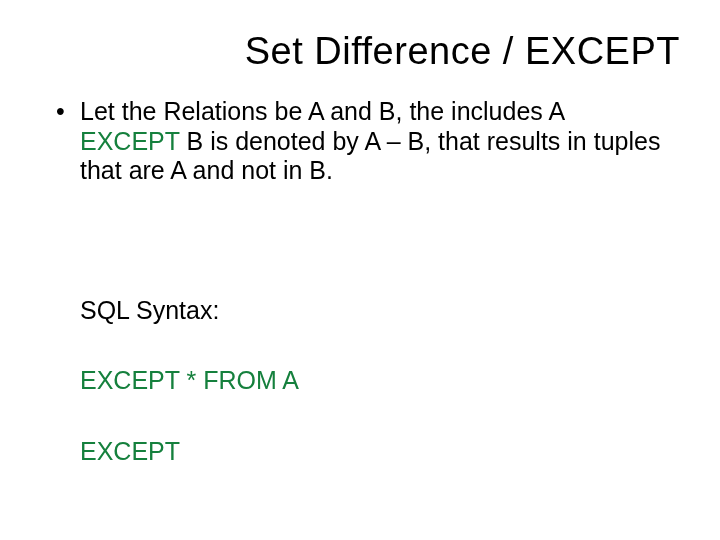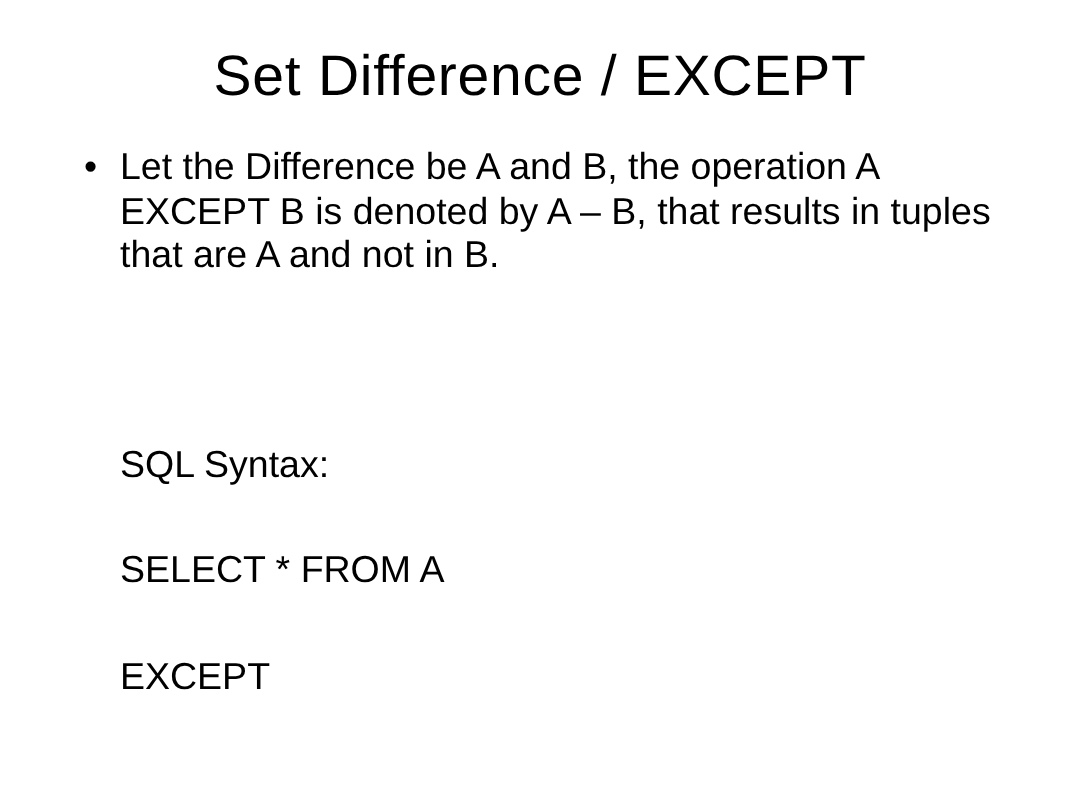--- a/index.html
+++ b/index.html
@@ -11,21 +11,21 @@
     font-family: Arial, Helvetica, sans-serif;
     color: #000000;
   }
   .slide {
     width: 720px;
     height: 540px;
     box-sizing: border-box;
     padding: 20px 40px 40px 40px;
   }
   .title {
-    text-align: center;
+    text-align: right;
     font-size: 38px;
     font-weight: normal;
     margin: 10px 0 24px 0;
     letter-spacing: 0.5px;
   }
   ul.body {
     list-style: none;
     margin: 0;
     padding: 0 10px 0 10px;
     font-size: 25px;
@@ -40,41 +40,41 @@
     content: "•";
     position: absolute;
     left: 6px;
     top: 0;
     font-size: 25px;
   }
   ul.body > li.no-bullet {
     padding-left: 30px;
     margin-top: 41px;
   }
-  .kw { color: #000000; }
+  .kw { color: #15803d; }
   .spacer { height: 28px; }
 </style>
 </head>
 <body>
 
 <div class="slide">
   <div class="title">Set Difference / EXCEPT</div>
 
   <ul class="body">
     <li class="bulleted">
-      <span>Let the Difference be A and B, the operation A </span><span class="kw">EXCEPT</span><span> B is denoted by A – B, that results in tuples that are A and not in B.</span>
+      <span>Let the Relations be A and B, the includes A </span><span class="kw">EXCEPT</span><span> B is denoted by A – B, that results in tuples that are A and not in B.</span>
     </li>
 
     <li class="no-bullet">
         <div class="spacer"></div>
       </li>
 
     <li class="no-bullet">
       <span>SQL Syntax:</span>
     </li>
     <li class="no-bullet">
-      <span class="kw">SELECT * FROM A</span>
+      <span class="kw">EXCEPT * FROM A</span>
     </li>
     <li class="no-bullet">
       <span class="kw">EXCEPT</span>
     </li>
   </ul>
 </div>
 
 </body></html>

